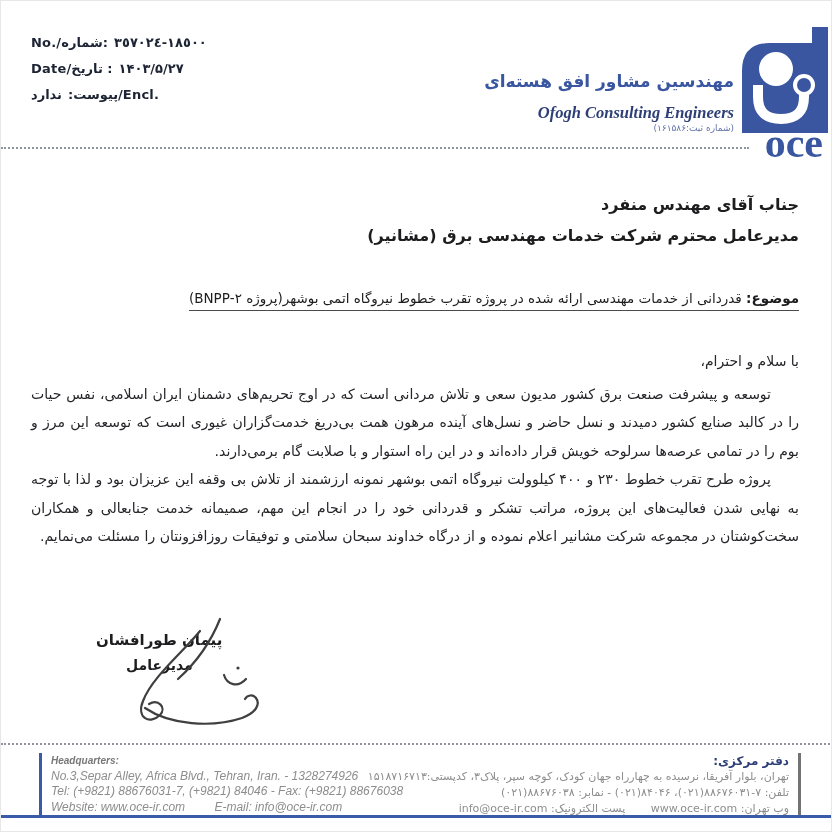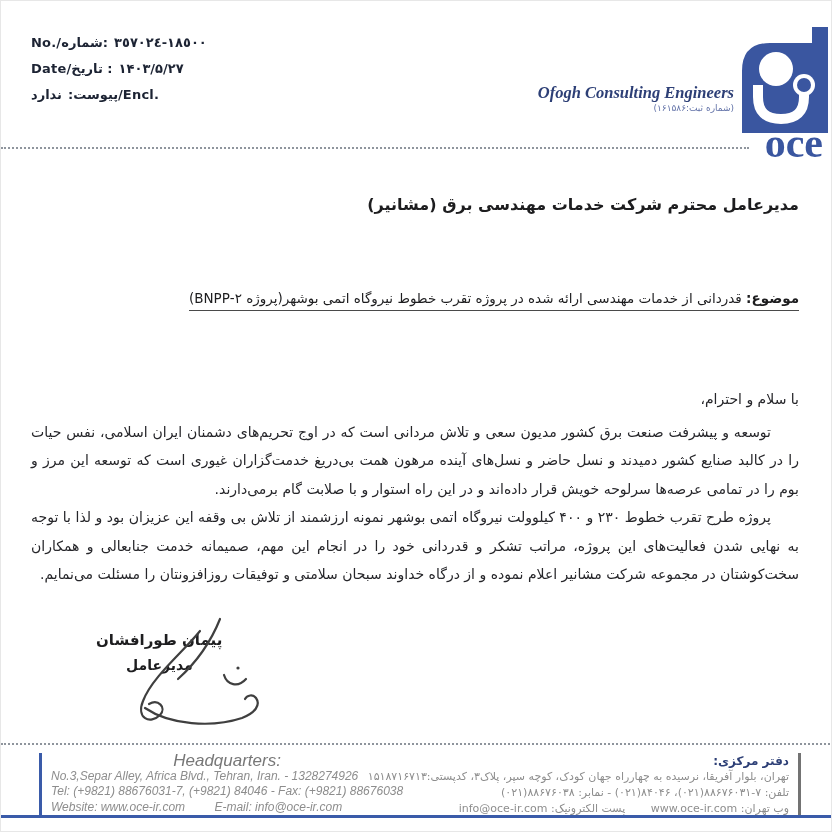--- a/index.html
+++ b/index.html
@@ -26,35 +26,35 @@
 
   
   .recipient { position:absolute; top:188px; right:32px; left:30px; direction:rtl; text-align:right; font-weight:bold; font-size:16px; line-height:31px; color:#1d1d1f; }
 
   
   .subject { position:absolute; top:284px; right:32px; left:30px; direction:rtl; text-align:right; font-size:13.5px; color:#1d1d1f; }
   .subject .underline { display:inline; border-bottom:1.5px solid #4a4a4a; padding-bottom:4px; line-height:26px; }
   .subj-label { font-weight:bold; }
 
   
-  .body-text { position:absolute; top:384px; right:32px; left:30px; direction:rtl; text-align:justify; text-align-last:right; font-size:14px; line-height:28.5px; color:#26262a; }
+  .body-text { position:absolute; top:346px; right:32px; left:30px; direction:rtl; text-align:justify; text-align-last:right; font-size:14px; line-height:28.5px; color:#26262a; }
   .body-text .greeting { margin-bottom:4px; }
   .body-text p.indent { text-indent:28px; }
 
   
   .signature { position:absolute; top:630px; left:95px; width:190px; direction:rtl; text-align:left; font-weight:bold; color:#1d1d1f; }
   .sig-name { font-size:15px; }
   .sig-title { font-size:14px; margin-top:8px; margin-left:30px; }
   .sig-scribble { position:absolute; top:-16px; left:-8px; pointer-events:none; }
 
   
   .footer-rule { position:absolute; top:742px; left:0; width:832px; border-top:2px dotted #8f959d; }
   .footer-en { position:absolute; top:752px; left:38px; border-left:3px solid #3a5ba9; padding-left:9px;
                font-family:"Liberation Sans", sans-serif; font-style:italic; color:#8d8d8d; font-size:12px; line-height:15.5px; }
-  .footer-en .f-title { font-weight:normal; color:#777777; font-size:17px;text-align:center; }
+  .footer-en .f-title { font-weight:bold; color:#777777; font-size:10px; }
   .footer-en .sep { display:inline-block; width:26px; }
   .footer-fa { position:absolute; top:752px; right:30px; border-right:3px solid #737373; padding-right:9px;
                direction:rtl; text-align:right; color:#8d8d8d; font-size:11px; line-height:16px; }
   .footer-fa .f-title { font-weight:bold; color:#2d3f76; font-size:12px; }
   .footer-fa .sep { display:inline-block; width:22px; }
   .bottom-rule { position:absolute; top:814px; left:0; width:832px; border-top:3px solid #3a5ba9; }
 </style>
 </head>
 <body>
 
@@ -78,27 +78,29 @@
   <div class="logo-block">
     <svg viewBox="0 0 86 106" width="86" height="106" aria-hidden="true">
       <path d="M28 16 H70 V0 H86 V106 H0 V44 Q0 16 28 16 Z" fill="#3a56a0"></path>
       <circle cx="34" cy="42" r="17" fill="#ffffff"></circle>
       <path d="M16 58 V70 Q16 92 39 92 Q62 92 62 70 V58" stroke="#ffffff" stroke-width="10" fill="none"></path>
       <circle cx="62" cy="58" r="11" fill="#ffffff"></circle>
       <circle cx="62" cy="58" r="7" fill="#3a56a0"></circle>
     </svg>
   </div>
   <div class="brand-names">
+    <div class="brand-fa">مهندسین مشاور افق هسته‌ای</div>
     <div class="brand-en">Ofogh Consulting Engineers</div>
     <div class="brand-reg">(شماره ثبت:۱۶۱۵۸۶)</div>
   </div>
   <div class="dotted-rule"></div>
   <div class="oce-wordmark">oce</div>
 
   <div class="recipient">
+    <div>جناب آقای مهندس  منفرد</div>
     <div>مدیرعامل محترم شرکت خدمات مهندسی برق (مشانیر)</div>
   </div>
 
   <div class="subject">
     <span class="underline">
       <span class="subj-label">موضوع:</span><span> قدردانی از خدمات مهندسی ارائه شده در پروژه تقرب خطوط نیروگاه اتمی بوشهر(پروژه ۲-BNPP)</span>
     </span>
   </div>
 
   <div class="body-text">

